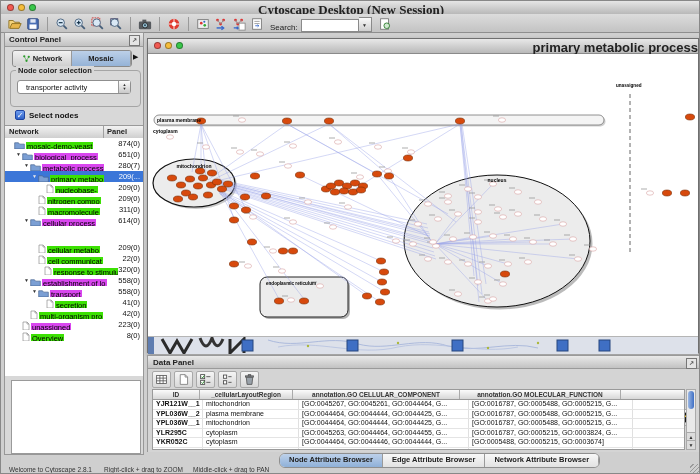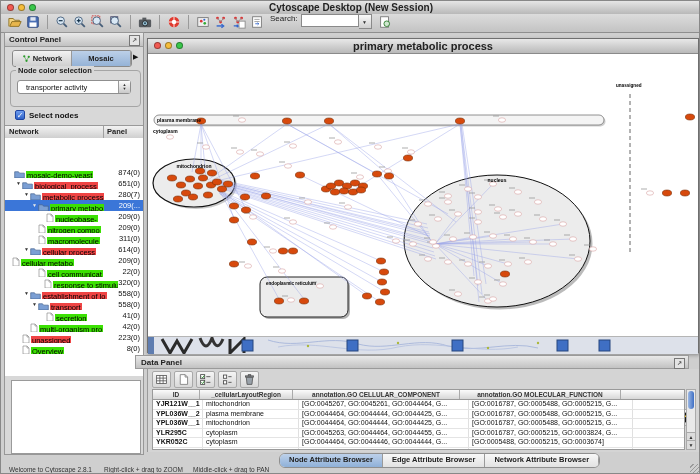--- a/index.html
+++ b/index.html
@@ -3,23 +3,23 @@
 <meta charset="utf-8">
 <style>
   html,body{margin:0;padding:0;}
   body{font-family:"Liberation Sans",sans-serif;-webkit-font-smoothing:antialiased;}
   #app{position:relative;width:700px;height:474px;background:#cfcfcf;overflow:hidden;border:1px solid #888;box-sizing:border-box;}
   
   .titlebar{position:absolute;left:0;top:0;width:700px;height:13px;background:linear-gradient(#e6e6e6,#b8b8b8);border-bottom:1px solid #8a8a8a;}
   .lights{position:absolute;left:6px;top:3px;display:flex;gap:4px;}
   .light{width:7px;height:7px;border-radius:50%;box-sizing:border-box;border:1px solid rgba(0,0,0,.35);}
   .l-red{background:#f25a52}.l-yellow{background:#f6bd3b}.l-green{background:#39c74a}
-  .win-title{position:absolute;left:0;right:0;top:1px;text-align:center;font-size:10px;font-weight:bold;color:#222;}
+  .win-title{position:absolute;left:0;right:0;top:1px;text-align:center;font-size:13px;font-weight:bold;color:#222;font-family:Liberation Serif, serif;}
   
-  .toolbar{position:absolute;left:0;top:13px;width:700px;height:19px;background:linear-gradient(#dcdcdc,#c3c3c3);border-bottom:1px solid #8e8e8e;display:flex;align-items:flex-start;padding-left:5px;box-sizing:border-box;}
+  .toolbar{position:absolute;left:0;top:13px;width:700px;height:19px;background:linear-gradient(#dcdcdc,#c3c3c3);border-bottom:1px solid #8e8e8e;display:flex;align-items:flex-end;padding-left:5px;box-sizing:border-box;}
   .tbtn{width:16px;height:16px;display:inline-flex;align-items:center;justify-content:center;margin:0 1px;}
   .sep{width:1px;height:14px;background:#9a9a9a;margin:0 5px;}
   .search-label{font-size:8px;color:#222;margin:0 3px 0 4px;}
   .search-input{width:52px;height:11px;border:1px solid #8a8a8a;background:#fff;font-size:8px;padding:0 2px;}
   .drop-btn{width:12px;height:13px;background:linear-gradient(#fafafa,#cfcfcf);border:1px solid #8a8a8a;border-left:none;font-size:5px;display:inline-flex;align-items:center;justify-content:center;color:#333;}
   
   #cp{position:absolute;left:3px;top:31px;width:140px;height:423px;background:#d8d8d8;border:1px solid #979797;box-sizing:border-box;}
   .panel-head{position:relative;height:13px;background:linear-gradient(#e9e9e9,#c2c2c2);border-bottom:1px solid #9a9a9a;font-size:8px;font-weight:bold;color:#222;line-height:13px;padding-left:4px;}
   .float-btn{position:absolute;right:3px;top:2px;width:9px;height:9px;border:1px solid #777;background:#e4e4e4;font-size:6px;line-height:8px;text-align:center;color:#555;}
   .cp-tabs{position:absolute;left:7px;top:17px;width:118px;height:15px;display:flex;border:1px solid #8a8a8a;border-radius:3px;overflow:hidden;background:#d0d0d0;}
@@ -38,34 +38,34 @@
   .tree-head .c1{position:absolute;left:4px;}
   .tree-head .c2{position:absolute;left:102px;}
   .tree-head .div{position:absolute;left:98px;top:0;width:1px;height:100%;background:#a0a0a0;}
   #tree{position:absolute;left:0;top:105px;width:138px;height:238px;background:#fff;overflow:hidden;}
   .trow{position:relative;height:11px;line-height:11px;white-space:nowrap;overflow:hidden;}
   .trow.sel{background:#3b76d8;}
   .tri{display:inline-block;width:7px;font-size:5px;color:#333;vertical-align:top;text-align:center;}
   .trow.sel .tri{color:#e8e8e8;}
   .tlabel{font-size:7.5px;color:#000;padding:0 1px;}
   .tlabel.green{background:#3ce103;}
-  .tlabel.red{background:#ef4444;}
+  .tlabel.red{background:#d946ef;}
   .tcount{position:absolute;right:3px;top:0;font-size:7.5px;color:#111;background:#fff;}
   .trow.sel .tcount{color:#fff;background:transparent;}
   .ticon{display:inline-block;vertical-align:-1px;margin-right:1px;}
   #navigator{position:absolute;left:6px;top:347px;width:128px;height:72px;background:#fff;border:1px solid #9a9a9a;}
   
   #netwin{position:absolute;left:146px;top:37px;width:552px;height:315px;border:1px solid #6f6f6f;box-shadow:1px 2px 4px rgba(0,0,0,.35);background:#fff;box-sizing:border-box;}
   .net-titlebar{position:relative;height:14px;background:linear-gradient(#e8e8e8,#b9b9b9);border-bottom:1px solid #8a8a8a;}
   .net-titlebar .lights{top:3px;}
-  .net-title{position:absolute;left:0;right:0;top:1px;text-align:center;font-size:11px;font-weight:bold;color:#222;}
+  .net-title{position:absolute;left:0;right:0;top:1px;text-align:right;font-size:13px;font-weight:bold;color:#222;}
   #canvas{position:relative;width:100%;height:282px;background:#fff;overflow:hidden;}
   #strip{position:relative;width:100%;height:17px;background:#dde1ea;overflow:hidden;border-top:1px solid #b5b5b5;}
   
-  #dp-head{position:absolute;left:134px;top:354px;width:554px;height:14px;background:linear-gradient(#e9e9e9,#c2c2c2);border:1px solid #9a9a9a;font-size:8px;font-weight:bold;color:#222;line-height:13px;padding-left:5px;box-sizing:border-box;}
+  #dp-head{position:absolute;left:146px;top:354px;width:554px;height:14px;background:linear-gradient(#e9e9e9,#c2c2c2);border:1px solid #9a9a9a;font-size:8px;font-weight:bold;color:#222;line-height:13px;padding-left:5px;box-sizing:border-box;}
   #dp-body{position:absolute;left:146px;top:368px;width:554px;height:83px;background:#d4d4d4;border-left:1px solid #9a9a9a;border-right:1px solid #9a9a9a;box-sizing:border-box;}
   #dp-toolbar{position:absolute;left:4px;top:2px;height:17px;display:flex;align-items:center;gap:3px;}
   #dp-toolbar-right{position:absolute;right:8px;top:2px;height:17px;display:flex;align-items:center;gap:6px;margin-top:38px;}
   .dpbtn{width:17px;height:15px;display:inline-flex;align-items:center;justify-content:center;background:linear-gradient(#f5f5f5,#d8d8d8);border:1px solid #a8a8a8;border-radius:2px;}
   #dtable{position:absolute;left:4px;top:20px;width:533px;height:61px;background:#fff;border:1px solid #9a9a9a;font-size:7px;box-sizing:border-box;overflow:hidden;}
   .dhead{display:flex;height:9px;background:linear-gradient(#fbfbfb,#d7d7d7);border-bottom:1px solid #9a9a9a;font-size:6.5px;font-weight:bold;color:#333;}
   .dhead .hc{border-right:1px solid #aaa;text-align:center;line-height:9px;overflow:hidden;white-space:nowrap;}
   .drow{display:flex;height:8.6px;line-height:8.6px;border-bottom:1px solid #e4e4e4;}
   .drow .dc{border-right:1px solid #e0e0e0;padding-left:3px;overflow:hidden;white-space:nowrap;color:#111;}
   .drow .dc.id{font-weight:bold;}
@@ -246,21 +246,21 @@
     <div class="chk-row">
       <span class="chk">✓</span>
       <span class="chk-label">Select nodes</span>
     </div>
     <div class="tree-head">
       <span class="c1">Network</span>
       <span class="div"></span>
       <span class="c2">Panel</span>
     </div>
     <div id="tree">
-        <div class="trow" style="padding-left: 2px; margin-top: 29px;"><span class="tri"></span><span class="ticon"><svg width="11" height="9" viewBox="0 0 16 12">
+        <div class="trow" style="padding-left: 2px;"><span class="tri"></span><span class="ticon"><svg width="11" height="9" viewBox="0 0 16 12">
               <path d="M1 11 V2 h5.5 l1.5 2 H15 v7 Z" fill="#7b9fd4" stroke="#44618f"></path>
             </svg></span><span class="tlabel green">mosaic-demo-yeast</span><span class="tcount">874(0)</span></div>
         <div class="trow" style="padding-left: 10px;"><span class="tri">▼</span><span class="ticon"><svg width="11" height="9" viewBox="0 0 16 12">
               <path d="M1 11 V2 h5.5 l1.5 2 H15 v7 Z" fill="#7b9fd4" stroke="#44618f"></path>
             </svg></span><span class="tlabel red">biological_process</span><span class="tcount">651(0)</span></div>
         <div class="trow" style="padding-left: 18px;"><span class="tri">▼</span><span class="ticon"><svg width="11" height="9" viewBox="0 0 16 12">
               <path d="M1 11 V2 h5.5 l1.5 2 H15 v7 Z" fill="#7b9fd4" stroke="#44618f"></path>
             </svg></span><span class="tlabel red">metabolic process</span><span class="tcount">280(7)</span></div>
         <div class="trow sel" style="padding-left: 26px;"><span class="tri">▼</span><span class="ticon"><svg width="11" height="9" viewBox="0 0 16 12">
               <path d="M1 11 V2 h5.5 l1.5 2 H15 v7 Z" fill="#7b9fd4" stroke="#44618f"></path>
@@ -273,21 +273,21 @@
               <path d="M1.5 1 h6 l3 3 v9 h-9 Z" fill="#fff" stroke="#888"></path>
               <path d="M7.5 1 v3 h3" fill="none" stroke="#888"></path>
             </svg></span><span class="tlabel green">nitrogen compo</span><span class="tcount">209(0)</span></div>
         <div class="trow" style="padding-left: 26px;"><span class="tri"></span><span class="ticon"><svg width="8" height="10" viewBox="0 0 12 14">
               <path d="M1.5 1 h6 l3 3 v9 h-9 Z" fill="#fff" stroke="#888"></path>
               <path d="M7.5 1 v3 h3" fill="none" stroke="#888"></path>
             </svg></span><span class="tlabel green">macromolecule</span><span class="tcount">311(0)</span></div>
         <div class="trow" style="padding-left: 18px;"><span class="tri">▼</span><span class="ticon"><svg width="11" height="9" viewBox="0 0 16 12">
               <path d="M1 11 V2 h5.5 l1.5 2 H15 v7 Z" fill="#7b9fd4" stroke="#44618f"></path>
             </svg></span><span class="tlabel red">cellular process</span><span class="tcount">614(0)</span></div>
-        <div class="trow" style=""><span class="tri"></span><span class="ticon"><svg width="8" height="10" viewBox="0 0 12 14">
+        <div class="trow" style="padding-left: 26px; margin-top: 16px;"><span class="tri"></span><span class="ticon"><svg width="8" height="10" viewBox="0 0 12 14">
               <path d="M1.5 1 h6 l3 3 v9 h-9 Z" fill="#fff" stroke="#888"></path>
               <path d="M7.5 1 v3 h3" fill="none" stroke="#888"></path>
             </svg></span><span class="tlabel green">cellular metabo</span><span class="tcount">209(0)</span></div>
         <div class="trow" style="padding-left: 26px;"><span class="tri"></span><span class="ticon"><svg width="8" height="10" viewBox="0 0 12 14">
               <path d="M1.5 1 h6 l3 3 v9 h-9 Z" fill="#fff" stroke="#888"></path>
               <path d="M7.5 1 v3 h3" fill="none" stroke="#888"></path>
             </svg></span><span class="tlabel green">cell communicat</span><span class="tcount">22(0)</span></div>
         <div class="trow" style="padding-left: 32px;"><span class="tri"></span><span class="ticon"><svg width="8" height="10" viewBox="0 0 12 14">
               <path d="M1.5 1 h6 l3 3 v9 h-9 Z" fill="#fff" stroke="#888"></path>
               <path d="M7.5 1 v3 h3" fill="none" stroke="#888"></path>

